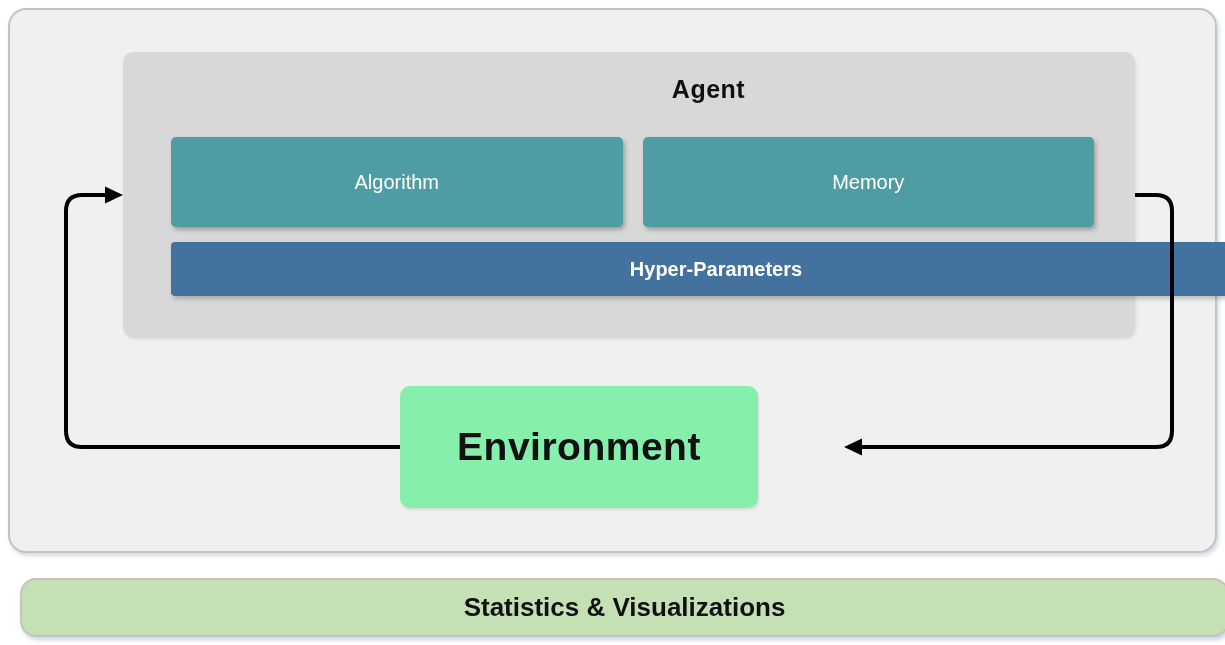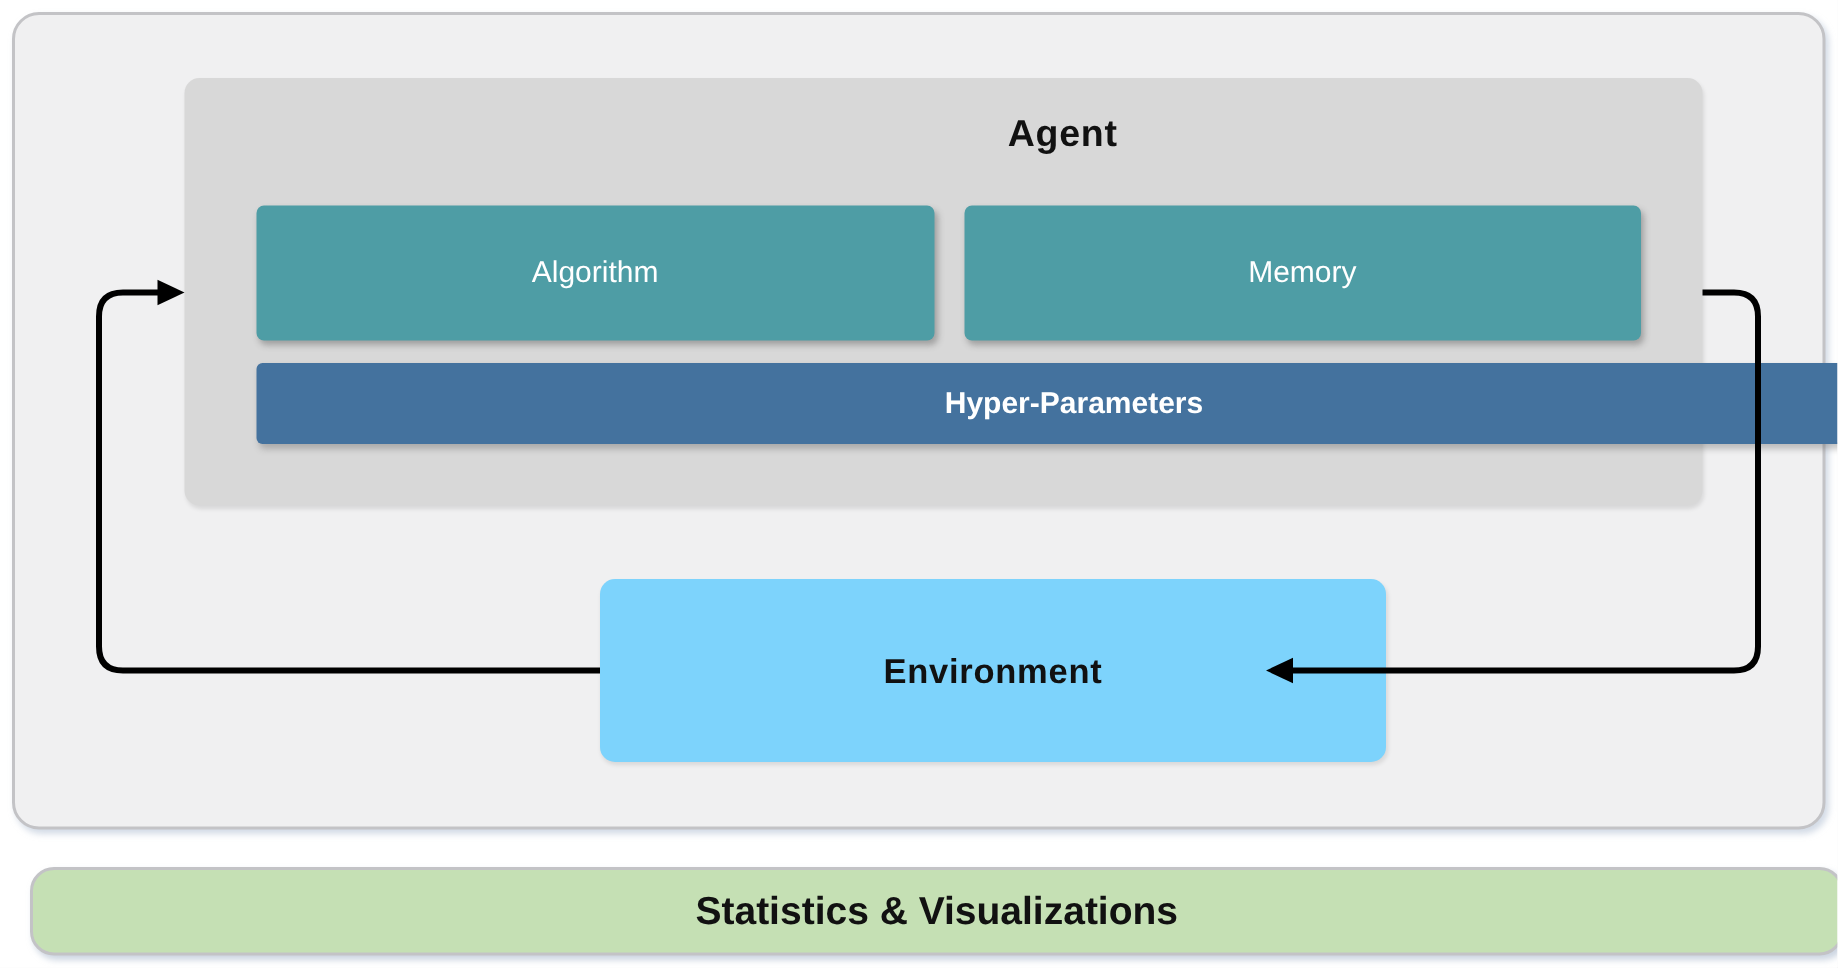--- a/index.html
+++ b/index.html
@@ -78,29 +78,29 @@
     align-items: center;
     justify-content: center;
     color: #ffffff;
     font-size: 20px;
     font-weight: 700;
   }
   
   .env-box {
     position: absolute;
     left: 400px; top: 386px;
-    width: 524px; height: 122px;
-    background: #7dd3fc;
+    width: 358px; height: 122px;
+    background: #86efac;
     border-radius: 10px;
     box-shadow: 1px 2px 3px rgba(0,0,0,0.10);
     display: flex;
     align-items: center;
     justify-content: center;
     color: #111111;
-    font-size: 23px;
+    font-size: 39px;
     font-weight: 700;
     letter-spacing: 0.5px;
   }
   
   .footer-bar {
     position: absolute;
     left: 8px; top: 578px;
     width: 1209px; height: 59px;
     box-sizing: border-box;
     background: #c5e0b4;

